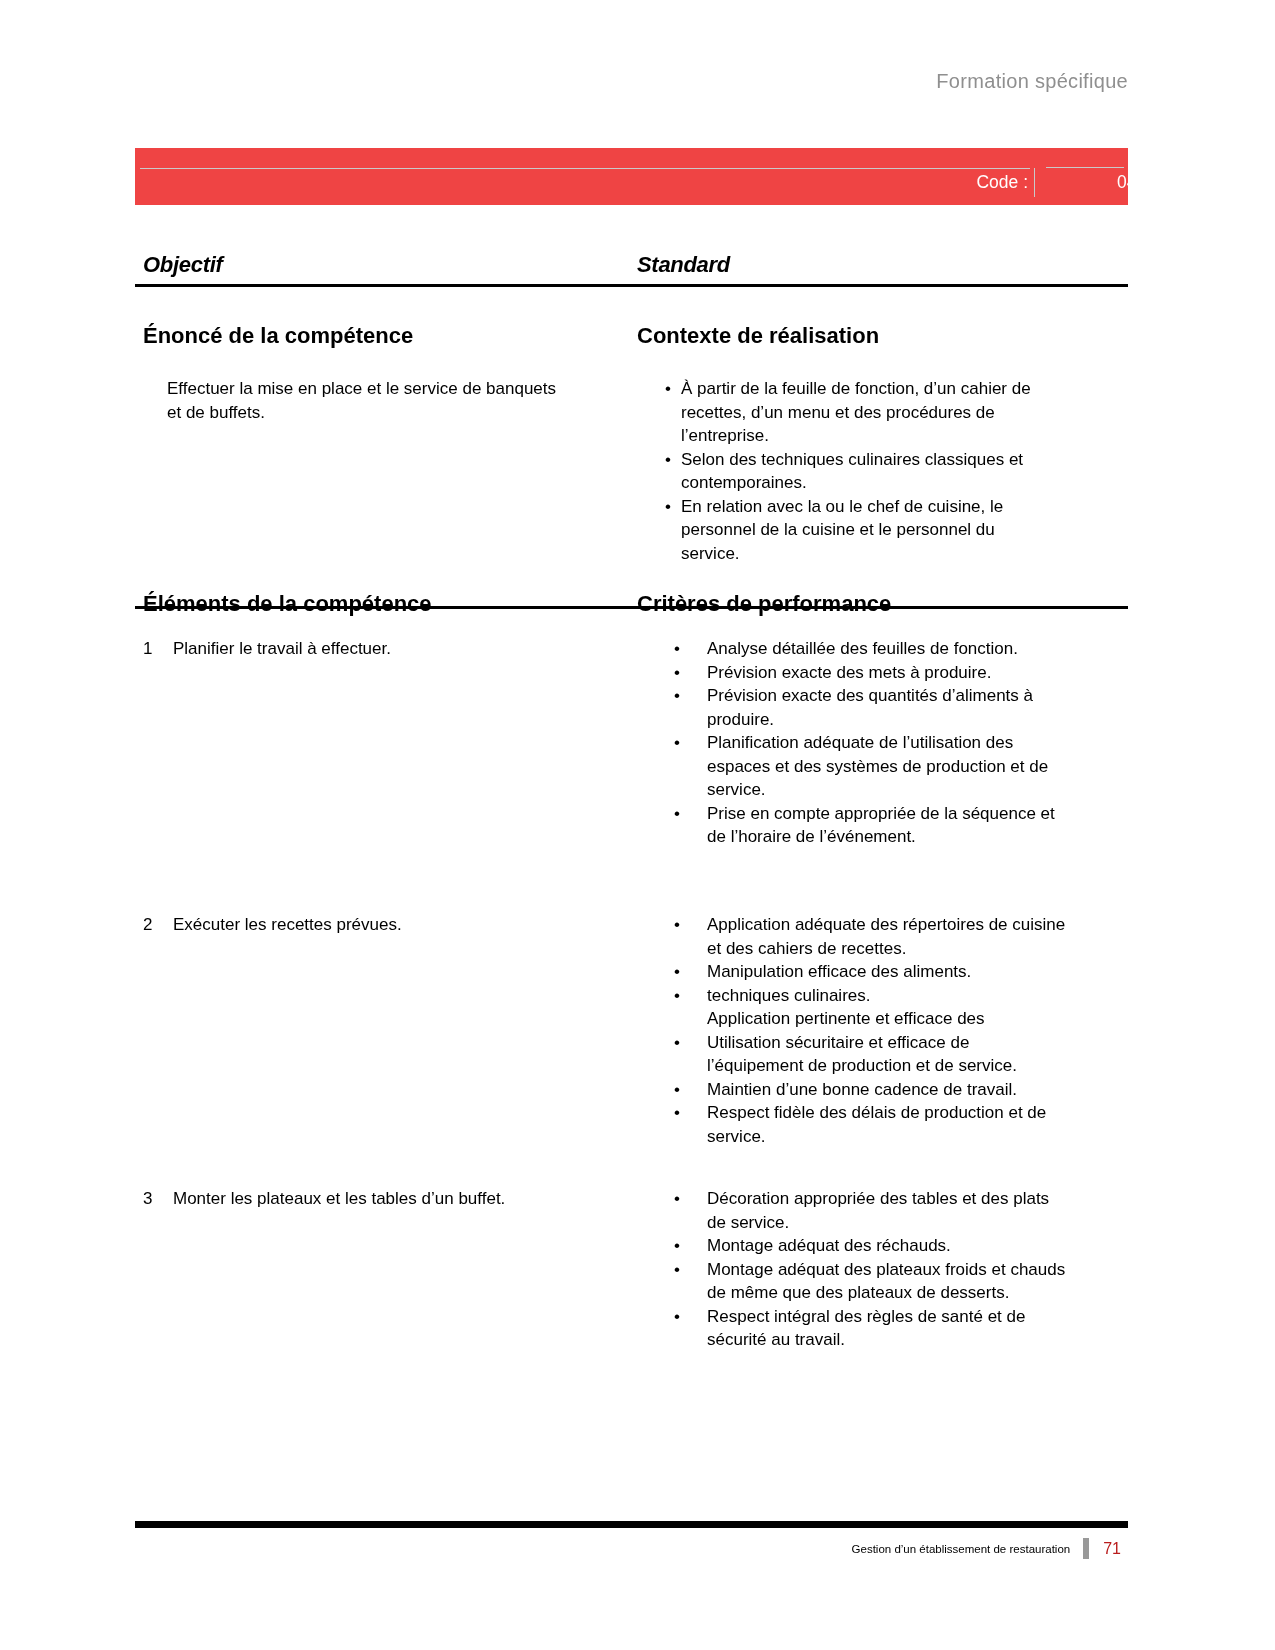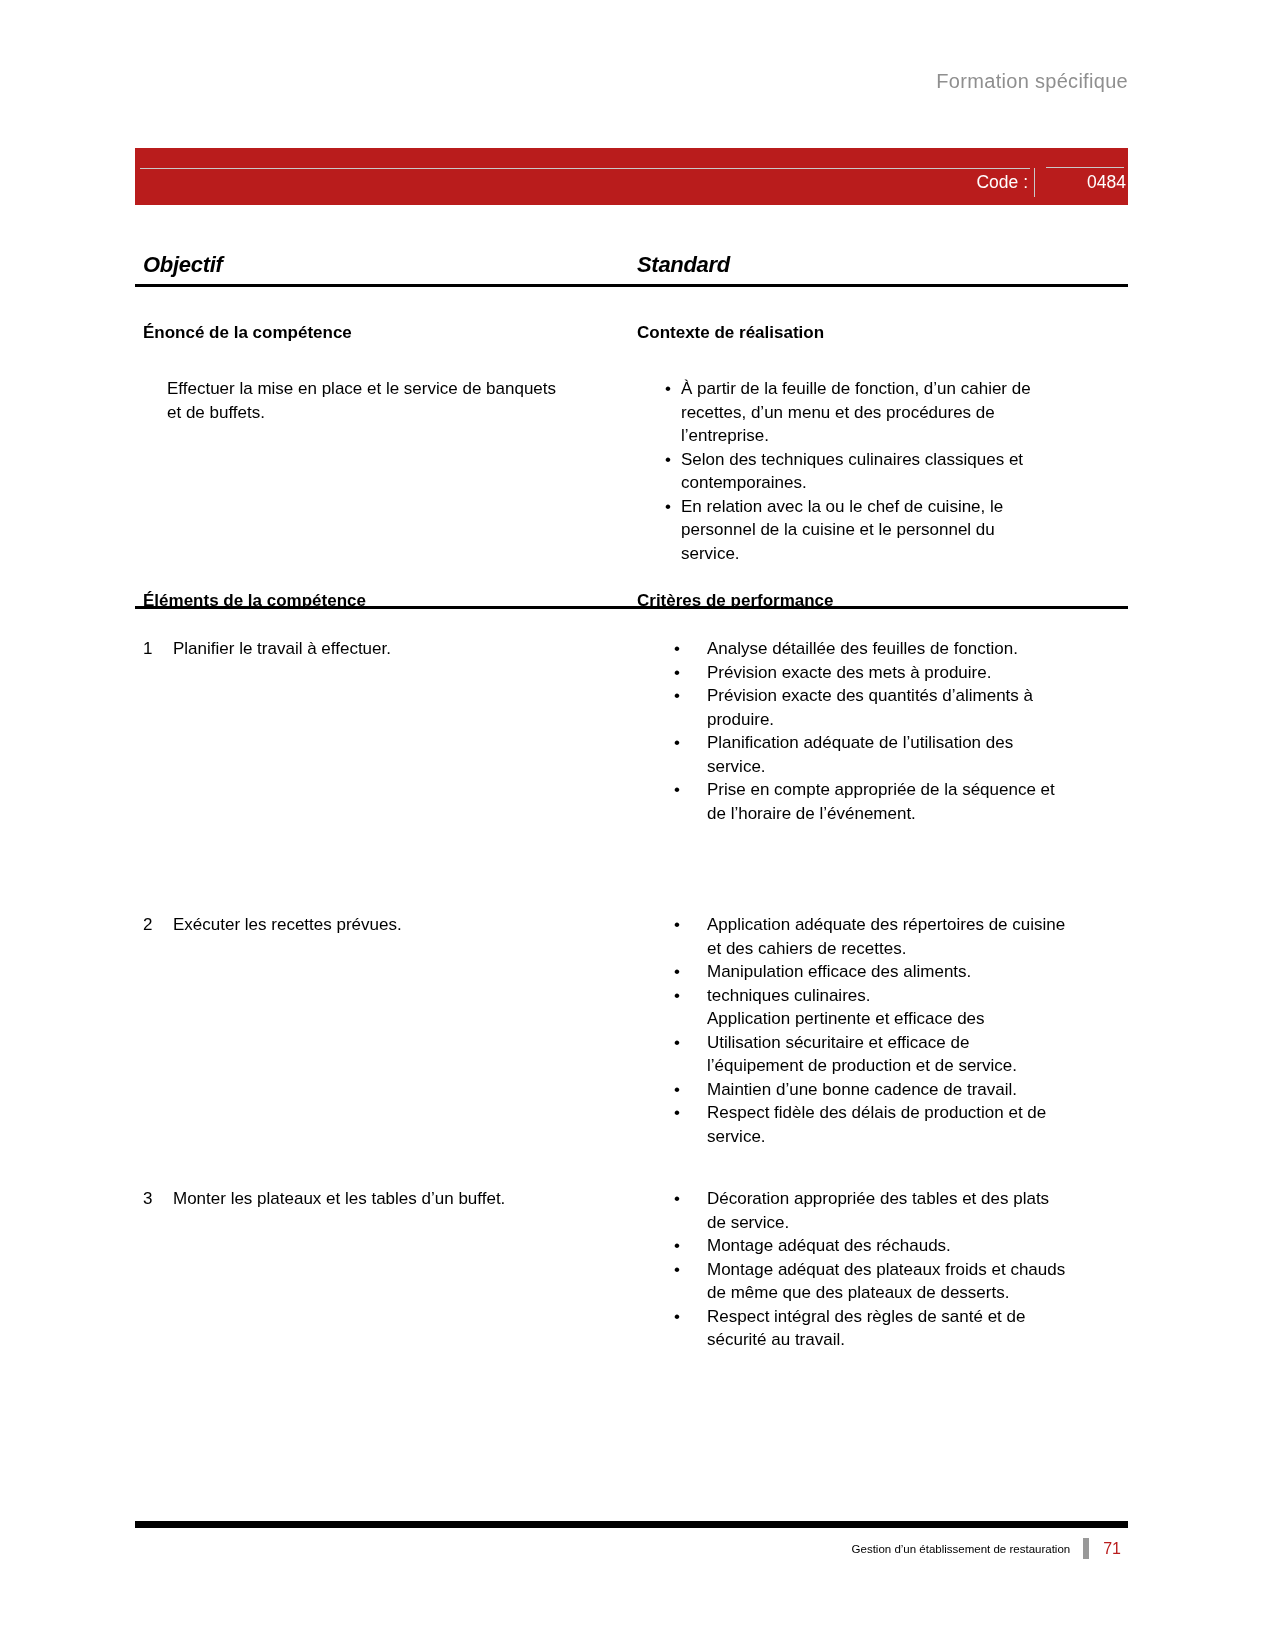--- a/index.html
+++ b/index.html
@@ -8,37 +8,37 @@
     font-family:"Liberation Sans", sans-serif; color:#000; overflow:hidden;
   }
 
   
   .run-head {
     position:absolute; top:70px; left:135px; width:993px;
     text-align:right; font-size:20px; color:#8f8f8f; letter-spacing:0.3px;
   }
 
   
-  .banner { position:absolute; top:148px; left:135px; width:993px; height:57px; background:#b91c1c; }
+  .banner { position:absolute; top:148px; left:135px; width:993px; height:57px; background:#ef4444; }
   .banner .hline-l { position:absolute; top:20px; left:5px; width:890px; height:1px; background:#c9c9c9; }
   .banner .vsep   { position:absolute; top:20px; left:899px; width:1px; height:29px; background:#c9c9c9; }
   .banner .hline-r{ position:absolute; top:19px; left:911px; width:78px; height:1px; background:#c9c9c9; }
   .banner .code-label { position:absolute; top:24px; left:0; width:893px; text-align:right; color:#fff; font-size:17.5px; }
-  .banner .code-value { position:absolute; top:24px; left:901px; width:90px; text-align:right; color:#fff; font-size:17.5px; }
+  .banner .code-value { position:absolute; top:24px; left:931px; width:90px; text-align:right; color:#fff; font-size:17.5px; }
 
   
   .title { position:absolute; top:252px; font-size:22px; font-weight:bold; font-style:italic; letter-spacing:-0.3px; }
   .title.l { left:143px; }
   .title.r { left:637px; }
   .rule { position:absolute; left:135px; width:993px; height:3px; background:#000; }
   .rule.r1 { top:284px; }
   .rule.r2 { top:606px; }
 
   
-  .sec-h { position:absolute; font-size:17px; font-weight:bold; white-space:nowrap; }
+  .sec-h { position:absolute; font-size:22px; font-weight:bold; white-space:nowrap; }
   .sec-h.l { left:143px; }
   .sec-h.r { left:637px; }
   .sec-h.row1 { top:323px; }
   .sec-h.row2 { top:583px;margin-top:8px; }
 
   
   .body-txt { font-size:17px; line-height:23.5px;margin-left:24px; }
   .line { white-space:nowrap; }
 
   .s1-left  { position:absolute; top:377px; left:143px; width:480px; }
@@ -132,20 +132,21 @@
         <div class="line">Prévision exacte des mets à produire.</div>
       </div>
       <div class="crit-item">
         <span class="b">•</span>
         <div class="line">Prévision exacte des quantités d’aliments à</div>
         <div class="line">produire.</div>
       </div>
       <div class="crit-item">
         <span class="b">•</span>
         <div class="line">Planification adéquate de l’utilisation des</div>
+        <div class="line">espaces et des systèmes de production et de</div>
         <div class="line">service.</div>
       </div>
       <div class="crit-item">
         <span class="b">•</span>
         <div class="line">Prise en compte appropriée de la séquence et</div>
         <div class="line">de l’horaire de l’événement.</div>
       </div>
     </div>
   </div>
 

